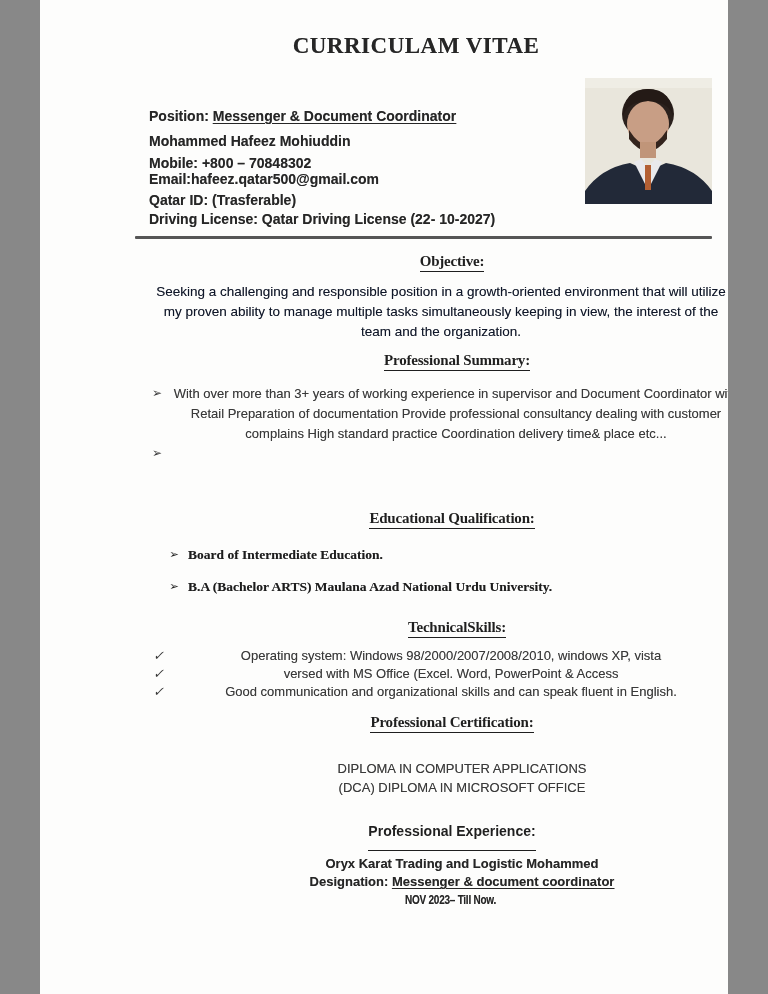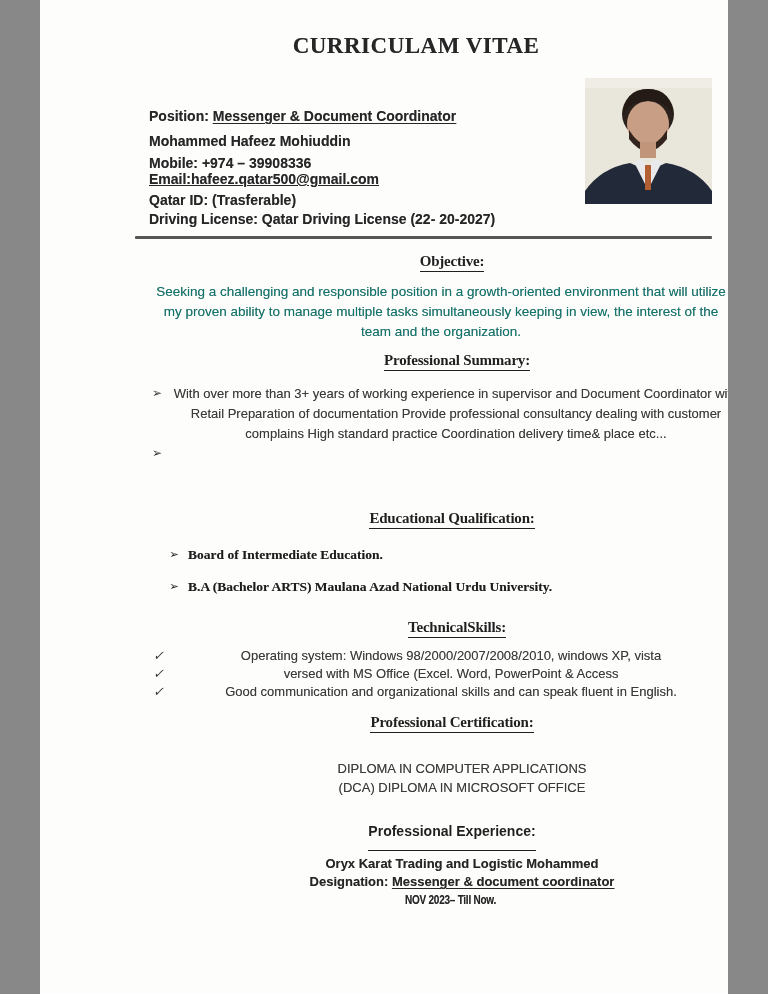--- a/index.html
+++ b/index.html
@@ -29,42 +29,42 @@
     overflow:hidden;
   }
 
   
   .hdr{position:absolute;left:92px;top:107px;width:440px;color:#262626;}
   .hdr .line{font-size:14px;font-weight:bold;line-height:18px;margin-left:17px;}
   .pos-line{margin-bottom:7px;}
   .u{text-decoration:underline;text-underline-offset:2px;}
   .name{margin-bottom:4px;font-size:14.5px;}
   .mobile{margin-bottom:-2px;}
-  .email{margin-bottom:3px;text-decoration:underline;}
+  .email{margin-bottom:3px;}
   .qid{margin-bottom:1px;}
 
   .rule{position:absolute;left:95px;top:236px;width:577px;height:3px;background:#565656;border-radius:1px;}
 
   
   .sec{position:absolute;left:92px;text-align:center;}
   .h-serif{
     display:inline-block;
     font-family:"Liberation Serif",serif;
     font-weight:bold;font-size:15px;color:#1f1f1f;
     border-bottom:1.6px solid #1f1f1f;padding-bottom:1px;
     letter-spacing:-0.2px;
   }
   .h-sans{
     display:inline-block;
     font-weight:bold;font-size:14px;color:#1f1f1f;
     border-bottom:1.6px solid #1f1f1f;padding-bottom:11px;
   }
   .body-par{
     margin:10px 0 0 20px;width:578px;
-    font-size:13.5px;line-height:20px;color:#0f766e;
+    font-size:13.5px;line-height:20px;color:#0f172a;
   }
   .rows{margin:13px 0 0 12px;}
   .row{display:flex;align-items:flex-start;}
   .glyph{width:26px;flex:0 0 26px;font-size:12px;color:#3a3a3a;line-height:19px;}
   .row .txt{width:572px;font-size:13px;line-height:20px;color:#3a3a3a;}
 
   .sec-objective{top:252px;width:640px;}
   .sec-summary{top:351px;width:650px;}
 
   .sec-edu{top:509px;width:640px;}
@@ -111,24 +111,24 @@
       <rect x="55" y="64" width="16" height="16" fill="#c09579"></rect>
       <path d="M0,126 L0,113 Q16,90 45,85 L63,93 L81,85 Q111,90 127,113 L127,126 Z" fill="#222938"></path>
       <path d="M49,84 L63,112 L77,84 L70,81 L63,89 L56,81 Z" fill="#e9e9ec"></path>
       <path d="M60,87 L66,87 L66,112 L60,112 Z" fill="#b35f33"></path>
     </svg>
   </div>
 
   <div class="hdr soft">
     <div class="line pos-line"><span>Position: </span><span class="u">Messenger &amp; Document Coordinator</span></div>
     <div class="line name">Mohammed Hafeez Mohiuddin</div>
-    <div class="line mobile">Mobile: +974 – 39908336</div>
+    <div class="line mobile">Mobile: +800 – 70848302</div>
     <div class="line email">Email:hafeez.qatar500@gmail.com</div>
     <div class="line qid">Qatar ID: (Trasferable)</div>
-    <div class="line dl">Driving License: Qatar Driving License (22- 20-2027)</div>
+    <div class="line dl">Driving License: Qatar Driving License (22- 10-2027)</div>
   </div>
 
   <div class="rule"></div>
 
   <div class="sec sec-objective">
     <span class="h-serif">Objective:</span>
     <div class="body-par soft">Seeking a challenging and responsible position in a growth-oriented environment that will utilize my proven ability to manage multiple tasks simultaneously keeping in view, the interest of the team and the organization.</div>
   </div>
 
   <div class="sec sec-summary">

